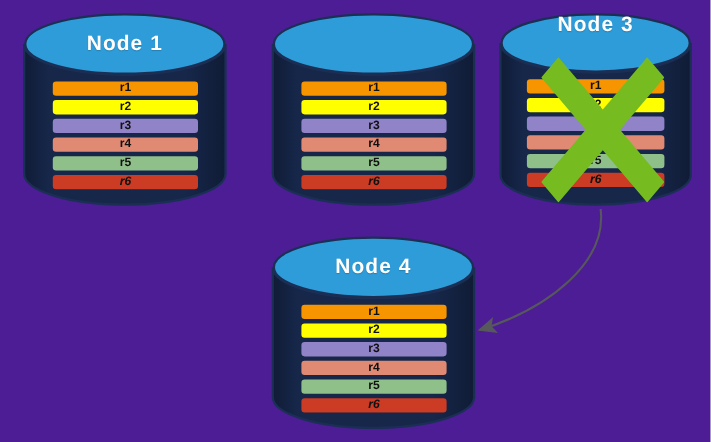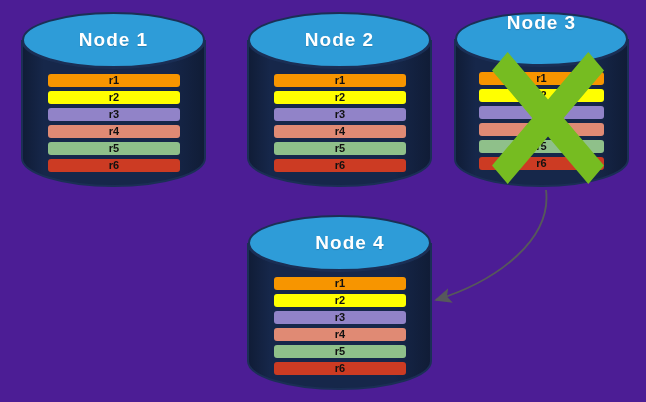--- a/index.html
+++ b/index.html
@@ -52,21 +52,21 @@
     margin-bottom: 4px;
     border-radius: 3px;
     color: #111111;
     font-weight: bold;
     font-size: 11px;
     line-height: 13px;
     text-align: center;
     font-family: "Liberation Sans", sans-serif;
     box-sizing: border-box;
   }
-  .row-bar:last-child { margin-bottom: 0; }
+  .row-bar:last-child { margin-bottom: 0; font-style: italic; }
 
   
   .x-mark {
     position: absolute;
     pointer-events: none;
   }
 
   
   .arrow-layer {
     position: absolute;
@@ -113,21 +113,20 @@
             <linearGradient id="bodygrad-1" x1="0" y1="0" x2="1" y2="0">
               <stop offset="0" stop-color="#101c36"></stop>
               <stop offset="0.12" stop-color="#16274a"></stop>
               <stop offset="0.8" stop-color="#16274a"></stop>
               <stop offset="1" stop-color="#101c36"></stop>
             </linearGradient>
           </defs>
           <path d="M 0,28 L 0,146 A 91.5,28 0 0 0 183,146 L 183,28 A 91.5,28 0 0 1 0,28 Z" fill="url(#bodygrad-1)" stroke="#1b2f55" stroke-width="2"></path>
           <ellipse cx="91.5" cy="28" rx="90.5" ry="27" fill="#2e9cd8" stroke="#1b2f55" stroke-width="2"></ellipse>
         </svg>
-        <div class="node-title" style="top: 17px;">Node  2</div>
         <div class="rows" style="left: 26px; width: 132px; top: 62px;">
           <div class="row-bar" style="background: rgb(247, 149, 0); color: rgb(17, 17, 17);">r1</div>
           <div class="row-bar" style="background: rgb(255, 255, 0); color: rgb(17, 17, 17);">r2</div>
           <div class="row-bar" style="background: rgb(145, 131, 200); color: rgb(17, 17, 17);">r3</div>
           <div class="row-bar" style="background: rgb(224, 138, 116); color: rgb(17, 17, 17);">r4</div>
           <div class="row-bar" style="background: rgb(143, 192, 138); color: rgb(17, 17, 17);">r5</div>
           <div class="row-bar" style="background: rgb(204, 59, 35); color: rgb(17, 17, 17);">r6</div>
         </div>
       </div>
       <div class="node" style="left: 455px; top: 12px; width: 173px; height: 174px;">
@@ -146,21 +145,21 @@
         <div class="node-title" style="top: 0;">Node  3</div>
         <div class="rows" style="left: 24px; width: 125px; top: 60px;">
           <div class="row-bar" style="background: rgb(247, 149, 0); color: rgb(17, 17, 17);">r1</div>
           <div class="row-bar" style="background: rgb(255, 255, 0); color: rgb(17, 17, 17);">r2</div>
           <div class="row-bar" style="background: rgb(145, 131, 200); color: rgb(17, 17, 17);">r3</div>
           <div class="row-bar" style="background: rgb(224, 138, 116); color: rgb(17, 17, 17);">r4</div>
           <div class="row-bar" style="background: rgb(143, 192, 138); color: rgb(17, 17, 17);">r5</div>
           <div class="row-bar" style="background: rgb(204, 59, 35); color: rgb(17, 17, 17);">r6</div>
         </div>
       </div>
-      <div class="node" style="left: 248px; top: 215px; width: 183px; height: 174px; padding-left: 21px;">
+      <div class="node" style="left: 248px; top: 215px; width: 183px; height: 174px;">
         <svg class="cyl-svg" width="183" height="174" viewBox="0 0 183 174">
           <defs>
             <linearGradient id="bodygrad-3" x1="0" y1="0" x2="1" y2="0">
               <stop offset="0" stop-color="#101c36"></stop>
               <stop offset="0.12" stop-color="#16274a"></stop>
               <stop offset="0.8" stop-color="#16274a"></stop>
               <stop offset="1" stop-color="#101c36"></stop>
             </linearGradient>
           </defs>
           <path d="M 0,28 L 0,146 A 91.5,28 0 0 0 183,146 L 183,28 A 91.5,28 0 0 1 0,28 Z" fill="url(#bodygrad-3)" stroke="#1b2f55" stroke-width="2"></path>

